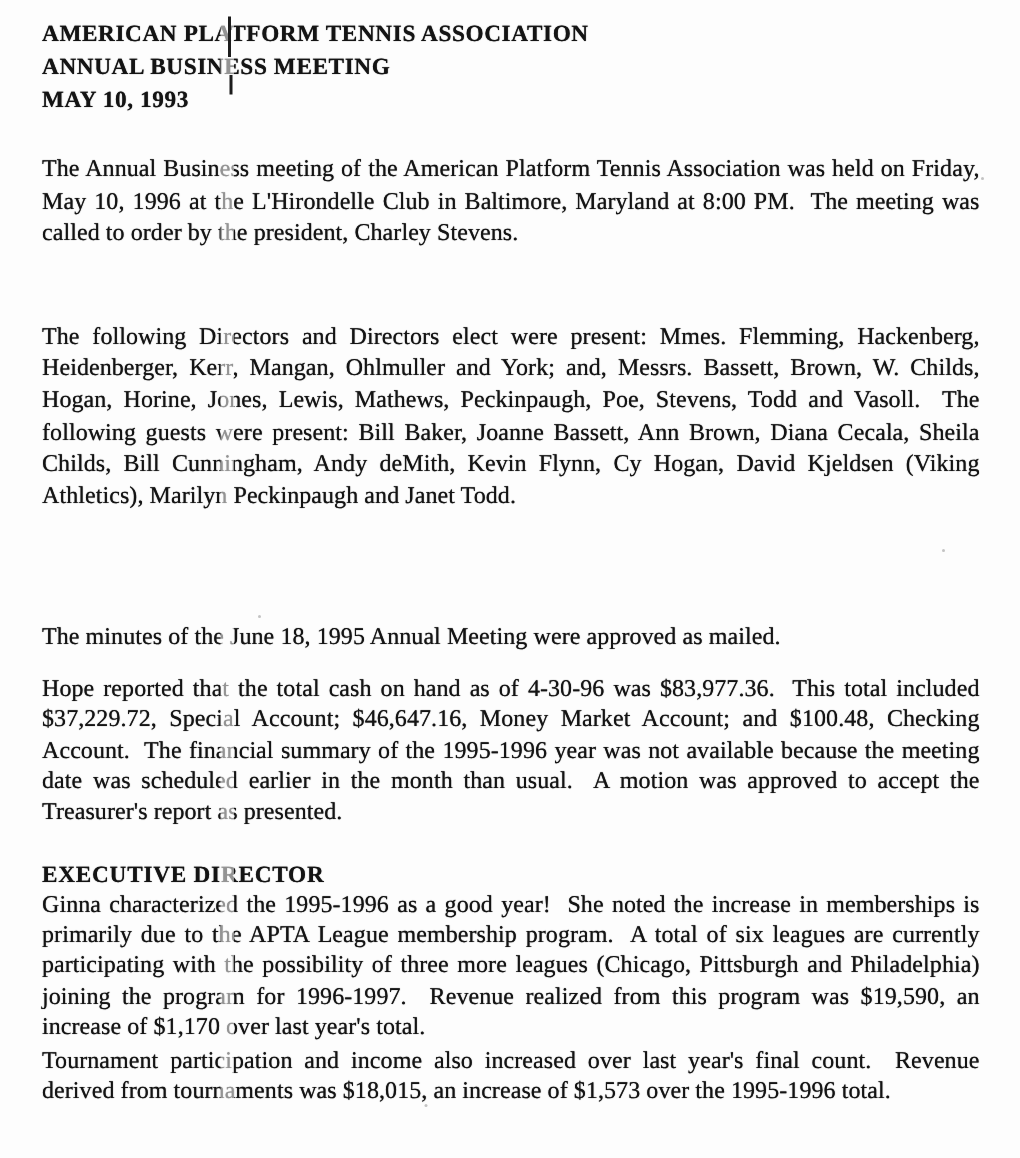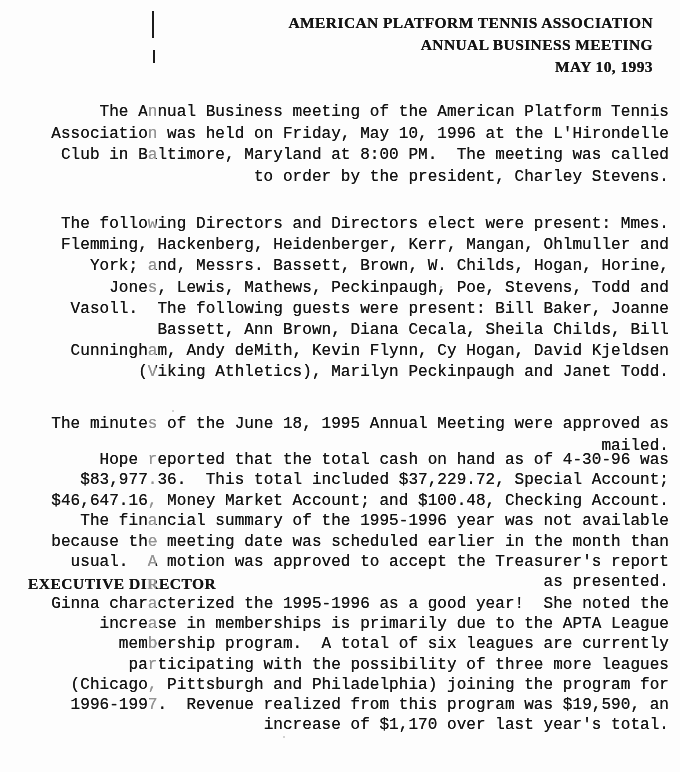--- a/index.html
+++ b/index.html
@@ -29,33 +29,31 @@
     position: absolute;
     left: 28px;
     margin: 0;
     font-weight: bold;
     font-size: 15.5px;
     line-height: 20px;
     letter-spacing: 0.5px;
   }
   .para {
     position: absolute;
-    left: 44px;
+    left: 28px;
     width: 625px;
     margin: 0;
     font-size: 16px;
     line-height: 21.5px;
     text-align: justify;
     letter-spacing: 0.05px;
     white-space: pre-wrap;
-    font-family: Liberation Mono, monospace;
   }
   .ink {
     text-shadow: 0 0 0.6px rgba(15, 15, 15, 0.9);
-    text-align: right;
   }
   
   .crease {
     position: absolute;
     top: 0;
     left: 147px;
     width: 9px;
     height: 100%;
     background: rgba(253, 253, 253, 0.55);
     z-index: 4;
@@ -93,20 +91,21 @@
 
 
   <p class="para ink" style="top:414px">The minutes of the June 18, 1995 Annual Meeting were approved as mailed.</p>
 
   <p class="para ink" style="top:450px; line-height:20.4px">Hope reported that the total cash on hand as of 4-30-96 was $83,977.36.  This total included $37,229.72, Special Account; $46,647.16, Money Market Account; and $100.48, Checking Account.  The financial summary of the 1995-1996 year was not available because the meeting date was scheduled earlier in the month than usual.  A motion was approved to accept the Treasurer's report as presented.</p>
 
   <h2 class="shead ink" style="top:574px">EXECUTIVE DIRECTOR</h2>
 
   <p class="para ink" style="top:594px; line-height:20.2px">Ginna characterized the 1995-1996 as a good year!  She noted the increase in memberships is primarily due to the APTA League membership program.  A total of six leagues are currently participating with the possibility of three more leagues (Chicago, Pittsburgh and Philadelphia) joining the program for 1996-1997.  Revenue realized from this program was $19,590, an increase of $1,170 over last year's total.</p>
 
+  <p class="para ink" style="top:698px; line-height:20.2px">Tournament participation and income also increased over last year's final count.  Revenue derived from tournaments was $18,015, an increase of $1,573 over the 1995-1996 total.</p>
 
   <div class="crease"></div>
   <div class="mark" style="left:152px; top:11px; width:2px; height:27px"></div>
   <div class="mark" style="left:153px; top:50px; width:2px; height:13px"></div>
   <div class="speck" style="left:654px; top:118px"></div>
   <div class="speck" style="left:440px; top:286px"></div>
   <div class="speck" style="left:628px; top:366px"></div>
   <div class="speck" style="left:172px; top:410px"></div>
   <div class="speck" style="left:283px; top:736px"></div>
 

